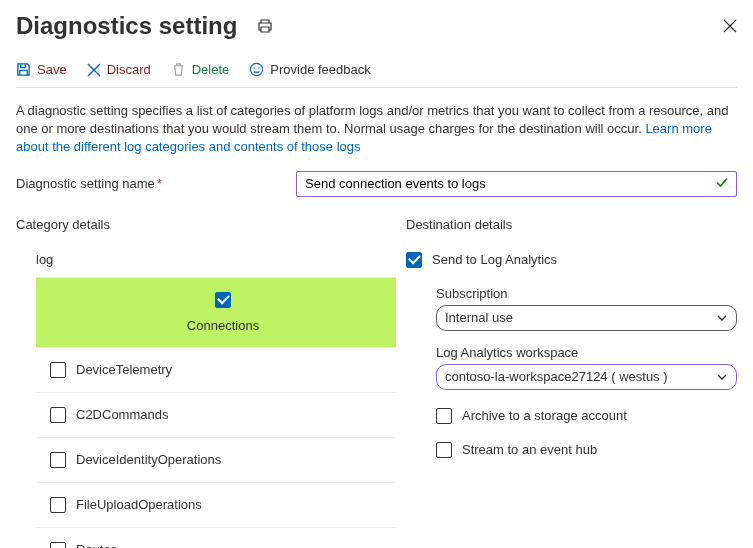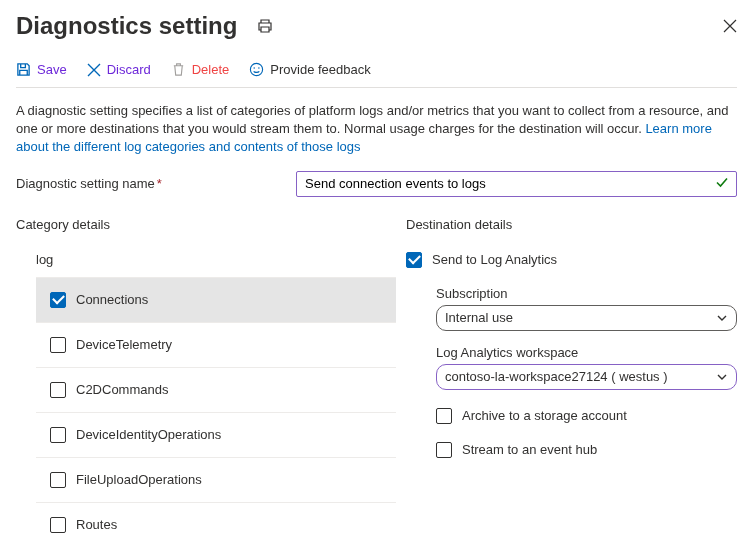--- a/index.html
+++ b/index.html
@@ -12,43 +12,43 @@
     width: 753px;
     background: #fff;
   }
   .header { display: flex; align-items: center; justify-content: space-between; margin-bottom: 16px; }
   .title-wrap { display:flex; align-items:center; gap:20px; }
   h1 { font-size: 24px; font-weight: 600; margin: 0; }
   .printer-icon svg, .close-icon svg { display:block; }
   .close-icon { cursor:pointer; }
   .toolbar { display:flex; align-items:center; gap:20px; padding: 6px 0 10px 0; border-bottom: 1px solid #e1dfdd; margin-bottom: 14px; }
   .tb-btn { display:flex; align-items:center; gap:6px; font-size:13px; cursor:pointer; }
-  .tb-btn.blue { color:#6d28d9; }
-  .tb-btn.grey { color:#ef4444; cursor:default; }
+  .tb-btn.blue { color:#7f1d1d; }
+  .tb-btn.grey { color:#15803d; cursor:default; }
   .tb-btn.dark { color:#323130; }
   .desc { font-size: 13px; line-height: 1.4; margin-bottom: 14px; }
   .desc a { color:#0067b8; text-decoration:none; cursor:pointer; }
   .form-row { display:flex; align-items:center; margin-bottom:20px; }
   .form-label { width: 280px; font-size:13px; }
   .req { color:#a4262c; margin-left:2px; }
   .text-input-wrap { flex:1; position:relative; }
   .text-input {
     width:100%; height:26px; border:1px solid #605e5c; border-radius:2px;
     padding: 0 28px 0 8px; font-size:13px; font-family:inherit;
     border-color:#8661c5;
   }
   .valid-check { position:absolute; right:8px; top:50%; transform:translateY(-50%); color:#107c10; }
   .cols { display:flex; gap:10px; }
   .col-left { flex:0 0 380px; }
   .col-right { flex:1; }
   .col-label { font-size:13px; margin-bottom:20px; }
   .sub-label { font-size:13px; margin: 0 0 10px 20px; }
   .cat-list { margin-left:20px; border-top:1px solid #edebe9; }
   .cat-row { display:flex; align-items:center; gap:10px; padding: 14px 0 14px 14px; border-bottom:1px solid #edebe9; cursor:pointer; }
-  .cat-row.selected { background:#e5e5e5; }
+  .cat-row.selected { background:#bef264;flex-direction:column; }
   .cb { width:16px; height:16px; border:1px solid #323130; border-radius:2px; display:flex; align-items:center; justify-content:center; flex-shrink:0; }
   .cb.checked { background:#0067b8; border-color:#0067b8; }
   .cb.checked::after { content:""; width:9px; height:5px; border-left:2px solid #fff; border-bottom:2px solid #fff; transform: rotate(-45deg) translate(1px,-1px); }
   .dest-block { margin-bottom:18px; }
   .dest-top { display:flex; align-items:center; gap:10px; cursor:pointer; }
   .dest-sub { margin: 18px 0 0 30px; }
   .dd-label { font-size:13px; margin-bottom:4px; }
   .dd { display:flex; align-items:center; justify-content:space-between; border:1px solid #605e5c; border-radius:10px; height:26px; padding:0 8px; font-size:13px; cursor:pointer; }
   .dd.highlight { border-color:#8661c5; }
   .chev { width:12px; height:12px; }

